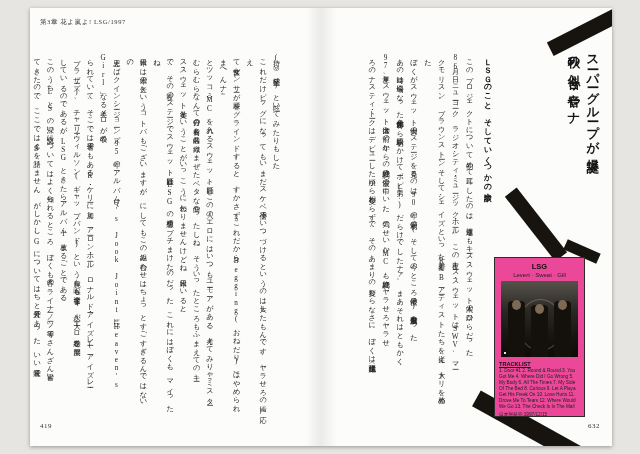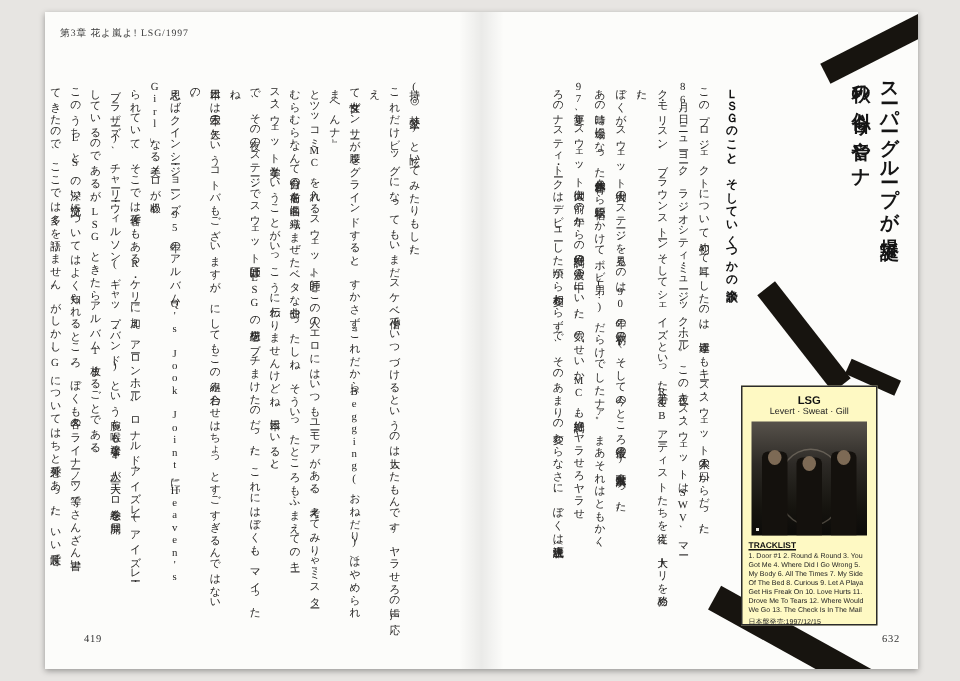--- a/index.html
+++ b/index.html
@@ -19,21 +19,21 @@
     background:linear-gradient(90deg,rgba(0,0,0,0) 0%,rgba(0,0,0,.07) 50%,rgba(0,0,0,0) 100%);
     pointer-events:none;
   }
   .running-head{
     position:absolute;left:10px;top:10px;
     font-size:6.5px;letter-spacing:.6px;color:#3a3a3a;
   }
   .page-num{
     position:absolute;top:414px;font-size:7px;color:#333;letter-spacing:.5px;
   }
-  .page-num.left{left:26px;}
+  .page-num.left{left:10px;}
   .page-num.right{left:558px;}
 
   
   .vtext{
     position:absolute;
     writing-mode:vertical-rl;
     text-orientation:upright;
     font-size:7.2px;letter-spacing:.25px;
     color:#262524;
   }
@@ -56,21 +56,21 @@
   
   .ribbon{position:absolute;background:#17140f;z-index:1;}
   .ribbon-top{left:516px;top:16px;width:78px;height:15px;transform:rotate(-27deg);}
   .ribbon-mid{left:465px;top:209px;width:82px;height:15px;transform:rotate(52deg);}
   .ribbon-wedge{left:534px;top:238px;width:36px;height:11px;transform:rotate(24deg);}
   .ribbon-bottom{left:439px;top:410px;width:118px;height:18px;transform:rotate(29deg);}
 
   
   .album-card{
     position:absolute;left:464px;top:249px;width:91px;height:160px;
-    background:#fef9c3;border:1px solid #2b2b2b;z-index:2;
+    background:#ec4899;border:1px solid #2b2b2b;z-index:2;
     padding:4px 4px 3px 4px;box-sizing:border-box;
     font-family:"Liberation Sans","DejaVu Sans",sans-serif;
   }
   .album-title{font-size:7.5px;font-weight:bold;text-align:center;color:#111;}
   .album-artist{font-size:6px;text-align:center;color:#222;margin-top:1px;}
   .cover{
     position:relative;width:77px;height:76px;margin:3px auto 0 auto;
     background:linear-gradient(180deg,#57524b 0%,#2c2925 38%,#16140f 75%,#0c0b09 100%);
     overflow:hidden;
   }

